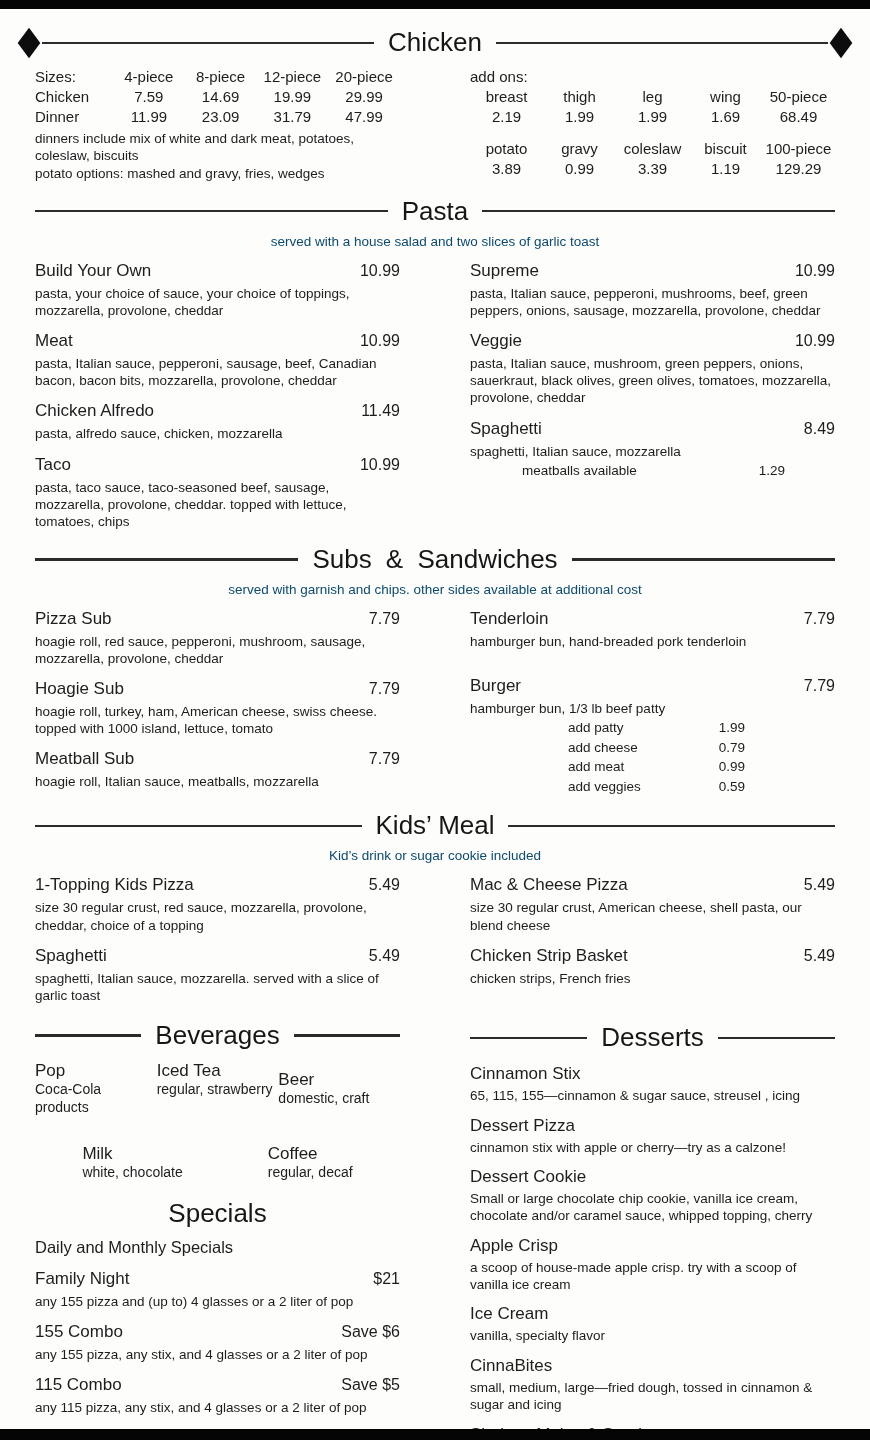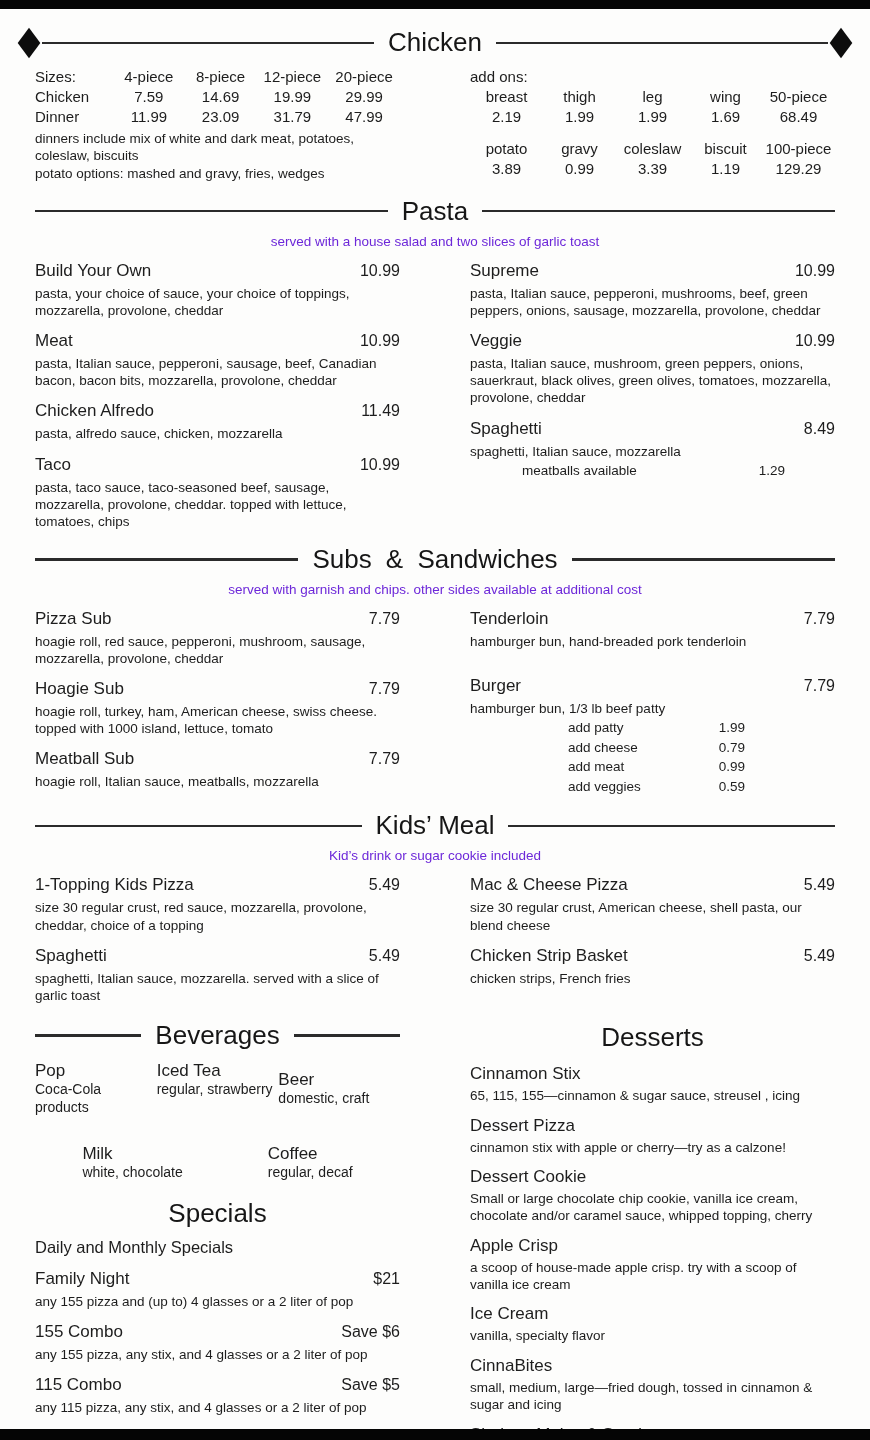--- a/index.html
+++ b/index.html
@@ -9,21 +9,21 @@
   .botbar{position:absolute;left:0;bottom:0;width:100%;height:11px;background:#050505;}
 
   
   .hdr{display:flex;align-items:center;margin:14px 35px 0;}
   .hdr .line{flex:1;height:2px;background:#2b2b2b;}
   .hdr .title{font-size:26px;color:#161616;padding:0 14px;white-space:nowrap;}
   .hdr-main{margin:18px 16px 0;}
   .thick .line{height:3px;}
   .ws{word-spacing:7px;}
   .diamond{width:16px;height:16px;background:#0d0d0d;transform:scaleY(1.35) rotate(45deg);flex:none;margin:0 5px;}
-  .subtitle{text-align:center;font-size:13.5px;margin-top:7px;color:#6d28d9;}
+  .subtitle{text-align:center;font-size:13.5px;margin-top:7px;color:#0c4a6e;}
 
   
   .cols{display:flex;margin:0 35px;column-gap:70px;}
   .col{flex:1;min-width:0;}
 
   
   .ck{margin-top:9px;}
   .trow{display:flex;font-size:15px;line-height:20px;}
   .trow .tc{flex:1;text-align:center;}
   .trow .tl{flex:0 0 78px;text-align:left;}
@@ -52,21 +52,21 @@
   .bev .bname{font-size:17px;}
   .bev .bdesc{font-size:14px;line-height:1.25;}
   .bev.lower{padding-top:9px;}
   .bev2{justify-content:center;gap:85px;margin-top:28px;}
   .bev2 .bev{flex:0 0 auto;}
 
   
   .sp-intro{font-size:16.5px;margin-top:9px;}
   .sp-hdr{margin:16px 0 0;flex-direction:column;}
   .bv-hdr{margin:2px 0 0;}
-  .ds-hdr{margin:4px 0 0;flex-direction:column;}
+  .ds-hdr{margin:4px 0 0;}
 
   
   .ditem{margin-top:11px;}
   .ditem .idesc{line-height:1.24;}
 </style>
 </head>
 <body>
 
 <div class="page">
   <div class="topbar"></div>

